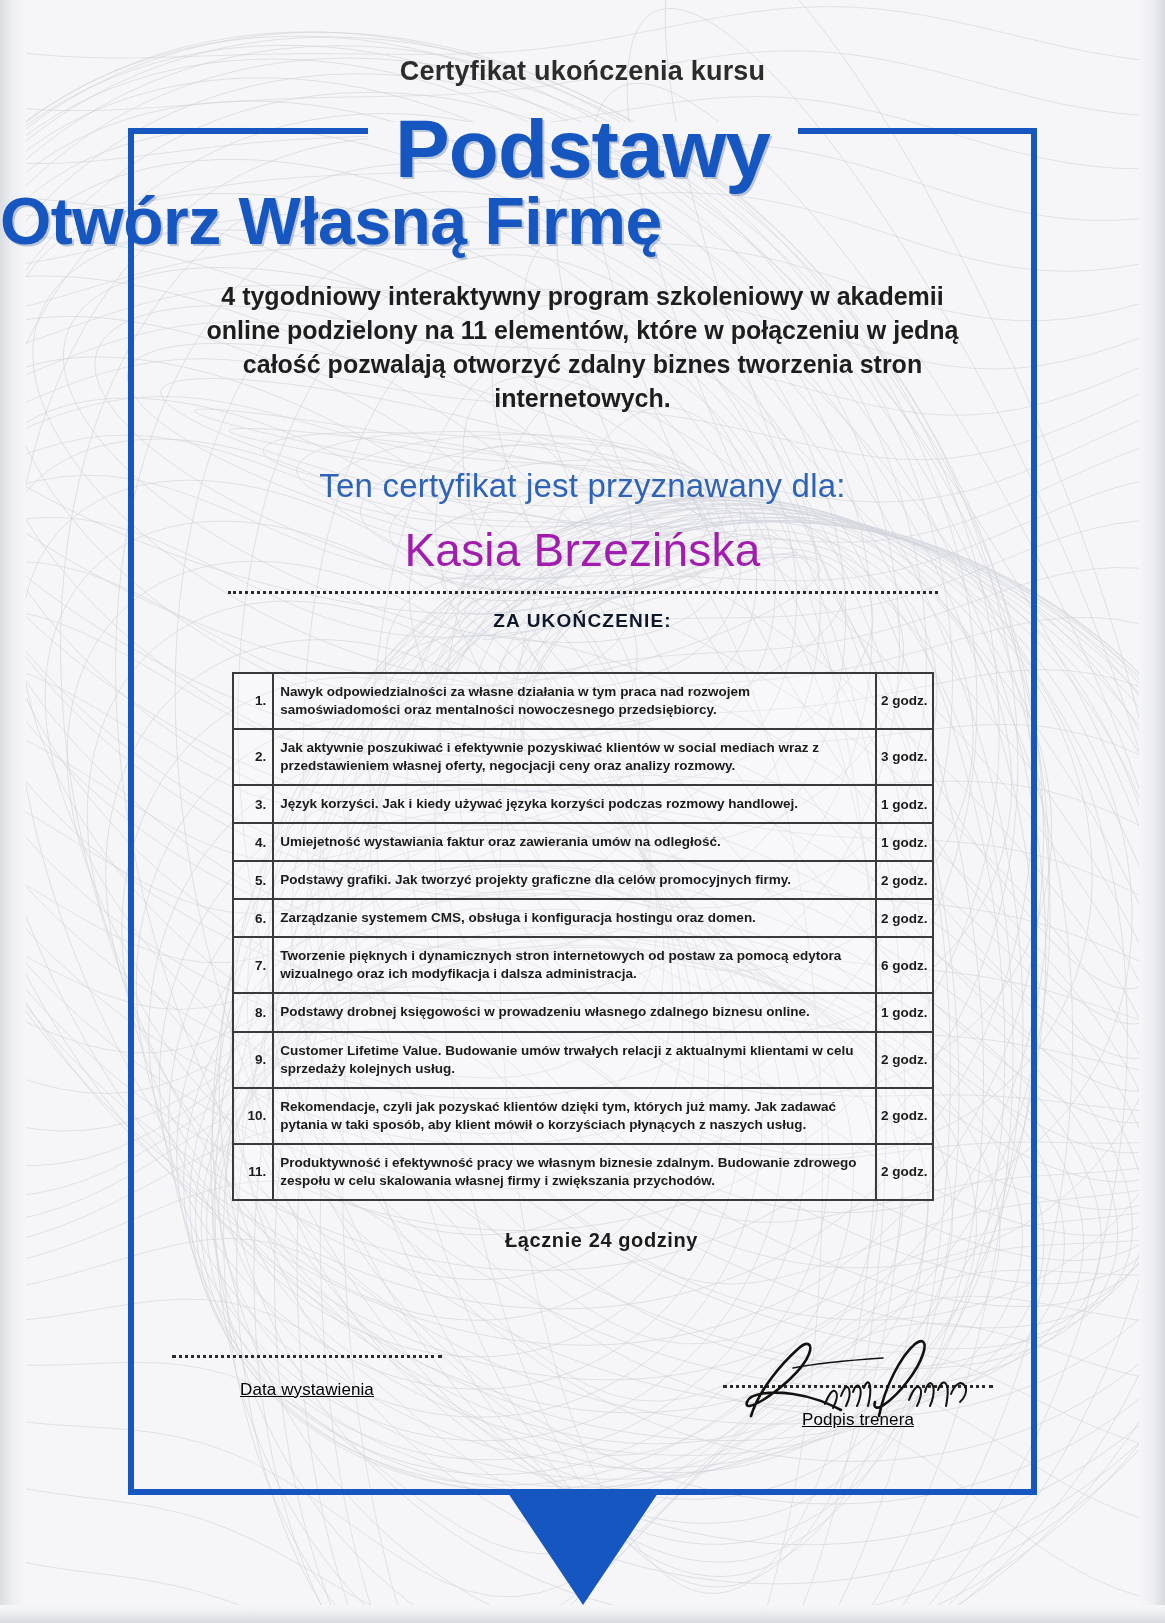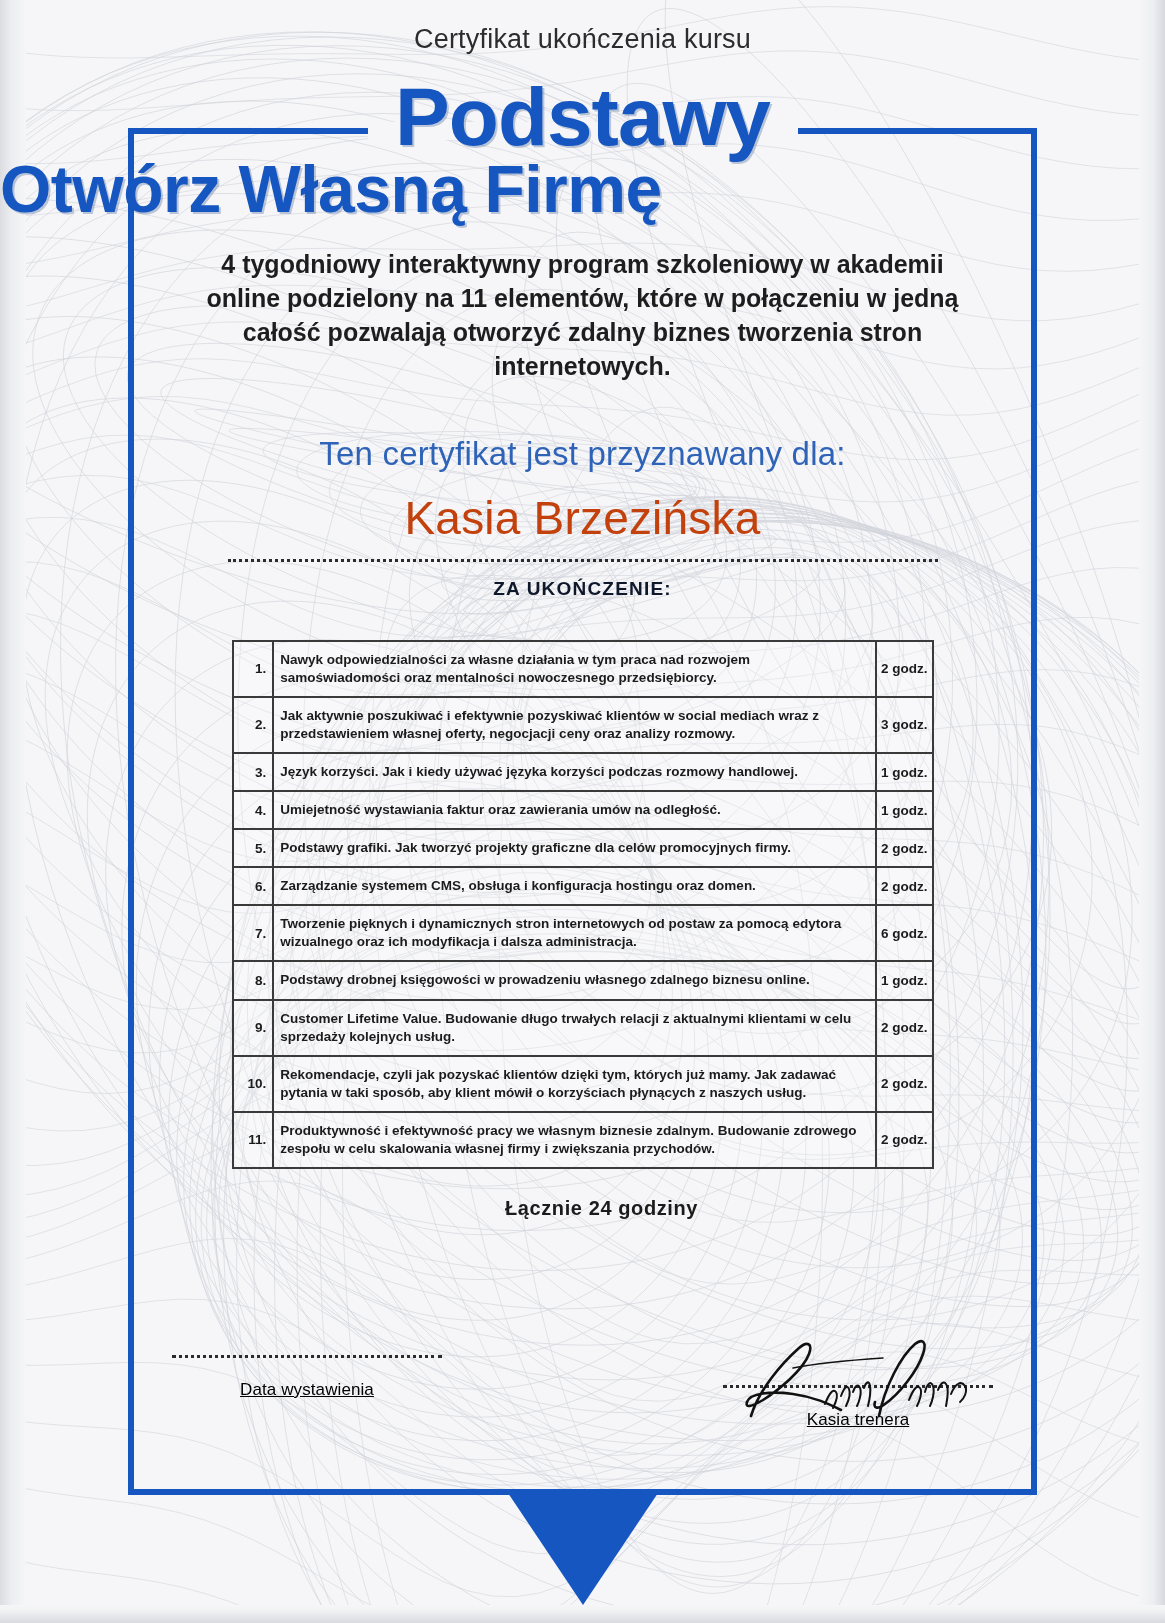--- a/index.html
+++ b/index.html
@@ -62,21 +62,22 @@
   .content{
     position:absolute;
     left:0;right:0;top:0;
     z-index:5;
   }
   .kicker{
     text-align:center;
     font-size:27px;
     color:#2c2c2c;
     letter-spacing:.2px;
-    margin-top:24px;
+    margin-top:56px;
+    font-weight:bold;
   }
   .title-wrap{ position:relative; margin-top:22px; }
   .title1{
     text-align:center;
     font-size:82px;
     font-weight:700;
     color:#1556c0;
     letter-spacing:-1px;
     line-height:.98;
     position:relative;
@@ -105,21 +106,21 @@
   .awarded{
     text-align:center;
     font-size:33px;
     color:#2e63b8;
     margin-top:52px;
     letter-spacing:.2px;
   }
   .recipient{
     text-align:center;
     font-size:46px;
-    color:#c2410c;
+    color:#a21caf;
     margin-top:18px;
     letter-spacing:.2px;
   }
   .dotline{
     width:710px;margin:14px auto 0;
     border-bottom:3px dotted #2b2b2b;
     height:0;
   }
   .forlabel{
     text-align:center;
@@ -441,21 +442,21 @@
             <td class="desc">Tworzenie pięknych i dynamicznych stron internetowych od postaw za pomocą edytora wizualnego oraz ich modyfikacja i dalsza administracja.</td>
             <td class="hrs">6 godz.</td>
           </tr>
           <tr>
             <td class="num">8.</td>
             <td class="desc">Podstawy drobnej księgowości w prowadzeniu własnego zdalnego biznesu online.</td>
             <td class="hrs">1 godz.</td>
           </tr>
           <tr>
             <td class="num">9.</td>
-            <td class="desc">Customer Lifetime Value. Budowanie długo trwałych relacji z aktualnymi klientami w celu sprzedaży kolejnych usług.</td>
+            <td class="desc">Customer Lifetime Value. Budowanie umów trwałych relacji z aktualnymi klientami w celu sprzedaży kolejnych usług.</td>
             <td class="hrs">2 godz.</td>
           </tr>
           <tr>
             <td class="num">10.</td>
             <td class="desc">Rekomendacje, czyli jak pozyskać klientów dzięki tym, których już mamy. Jak zadawać pytania w taki sposób, aby klient mówił o korzyściach płynących z naszych usług.</td>
             <td class="hrs">2 godz.</td>
           </tr>
           <tr>
             <td class="num">11.</td>
             <td class="desc">Produktywność i efektywność pracy we własnym biznesie zdalnym. Budowanie zdrowego zespołu w celu skalowania własnej firmy i zwiększania przychodów.</td>
@@ -485,18 +486,18 @@
           <path d="M131 54 C 133 48, 136 46, 137 52 C 138 58, 136 68, 135 72" stroke-width="2"></path>
           <path d="M146 82 C 152 52, 168 22, 182 10 C 190 4, 194 8, 190 20 C 184 38, 166 60, 152 70 C 144 76, 140 74, 142 68" stroke-width="2.6"></path>
           <path d="M176 66 C 180 56, 184 50, 187 54 C 190 58, 186 68, 184 72" stroke-width="2"></path>
           <path d="M192 58 C 194 50, 198 46, 200 52 C 202 58, 199 68, 197 72" stroke-width="2"></path>
           <path d="M205 56 C 208 48, 212 46, 214 52 C 216 58, 214 66, 213 72" stroke-width="2"></path>
           <path d="M218 60 C 222 50, 228 46, 232 52 C 235 57, 231 65, 227 68" stroke-width="2"></path>
           <path d="M60 34 C 80 30, 120 26, 150 24" stroke-width="1.6"></path>
         </g>
       </svg>
       <div class="fline"></div>
-      <div class="flabel">Kasia trenera</div>
+      <div class="flabel">Podpis trenera</div>
     </div>
   </div>
 
   <div class="arrow"></div>
 </div>
 
 </body></html>

